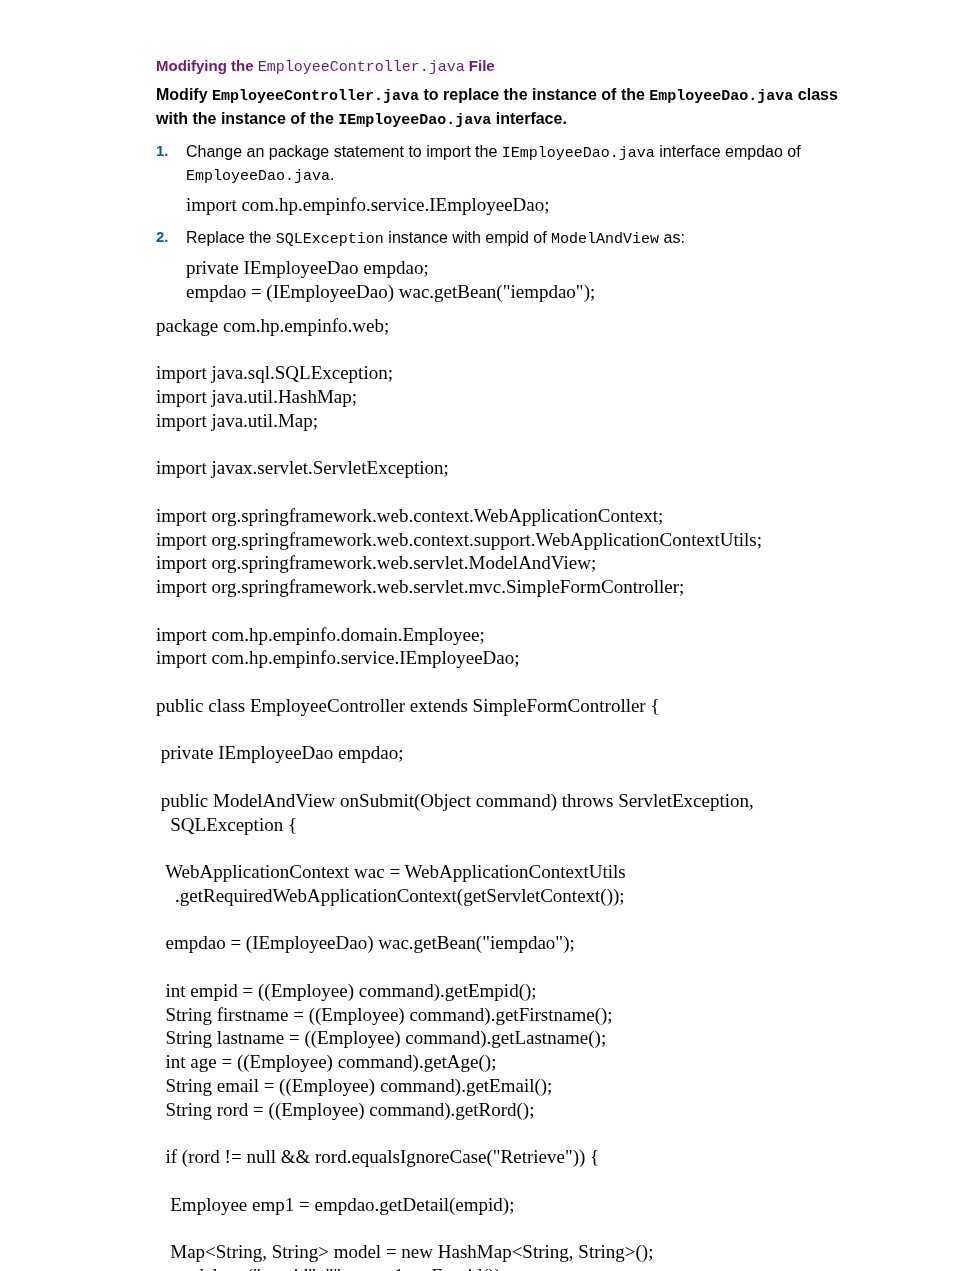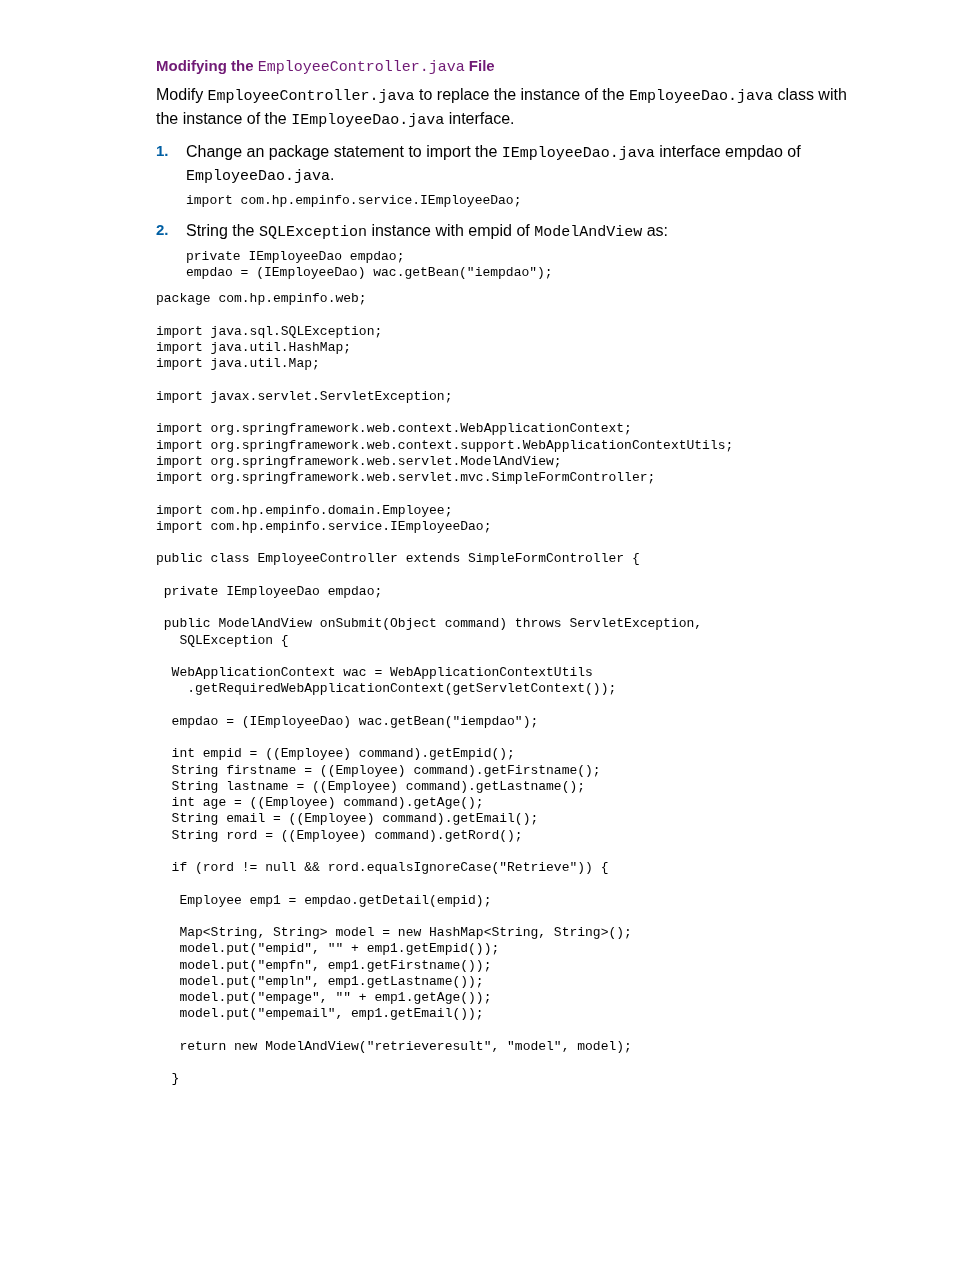--- a/index.html
+++ b/index.html
@@ -26,21 +26,21 @@
     margin: 0 0 6px 0;
   }
   .section-head .mono {
     font-family: "Courier New", Courier, monospace;
     font-weight: normal;
     font-size: 15px;
   }
   p.body {
     margin: 4px 8px 10px 0;
     font-size: 16px;
-    font-weight: 400;
+    font-weight: 700;
   }
   .mono-inline {
     font-family: "Courier New", Courier, monospace;
     font-size: 15px;
   }
   ol.steps {
     margin: 4px 0 10px 0;
     padding-left: 0;
     list-style: none;
     counter-reset: step;
@@ -57,22 +57,22 @@
     content: counter(step) ".";
     position: absolute;
     left: 0;
     top: 0;
     color: #005fa3;
     font-weight: bold;
     font-size: 15px;
     font-family: Arial, Helvetica, sans-serif;
   }
   pre.code {
-    font-family: Liberation Mono, monospace;
-    font-size: 13px;
+    font-family: Liberation Serif, serif;
+    font-size: 19px;
     margin: 6px 0 4px 0;
     white-space: pre;
     line-height: 1.25;
   }
   ol.steps pre.code {
     margin-left: 0;
   }
 </style>
 </head>
 <body>
@@ -87,21 +87,21 @@
     <span>Modify </span><span class="mono-inline">EmployeeController.java</span><span> to replace the instance of the </span><span class="mono-inline">EmployeeDao.java</span><span> class with the instance of the </span><span class="mono-inline">IEmployeeDao.java</span><span> interface.</span>
   </p>
 
 
   <ol class="steps">
     <li>
       <span>Change an package statement to import the </span><span class="mono-inline">IEmployeeDao.java</span><span> interface empdao of </span><span class="mono-inline">EmployeeDao.java</span><span>.</span>
       <pre class="code">import com.hp.empinfo.service.IEmployeeDao;</pre>
     </li>
     <li>
-      <span>String the </span><span class="mono-inline">SQLException</span><span> instance with empid of </span><span class="mono-inline">ModelAndView</span><span> as:</span>
+      <span>Replace the </span><span class="mono-inline">SQLException</span><span> instance with empid of </span><span class="mono-inline">ModelAndView</span><span> as:</span>
       <pre class="code">private IEmployeeDao empdao;
 empdao = (IEmployeeDao) wac.getBean("iempdao");</pre>
     </li>
   </ol>
 
 
   <pre class="code">package com.hp.empinfo.web;
 
 import java.sql.SQLException;
 import java.util.HashMap;

